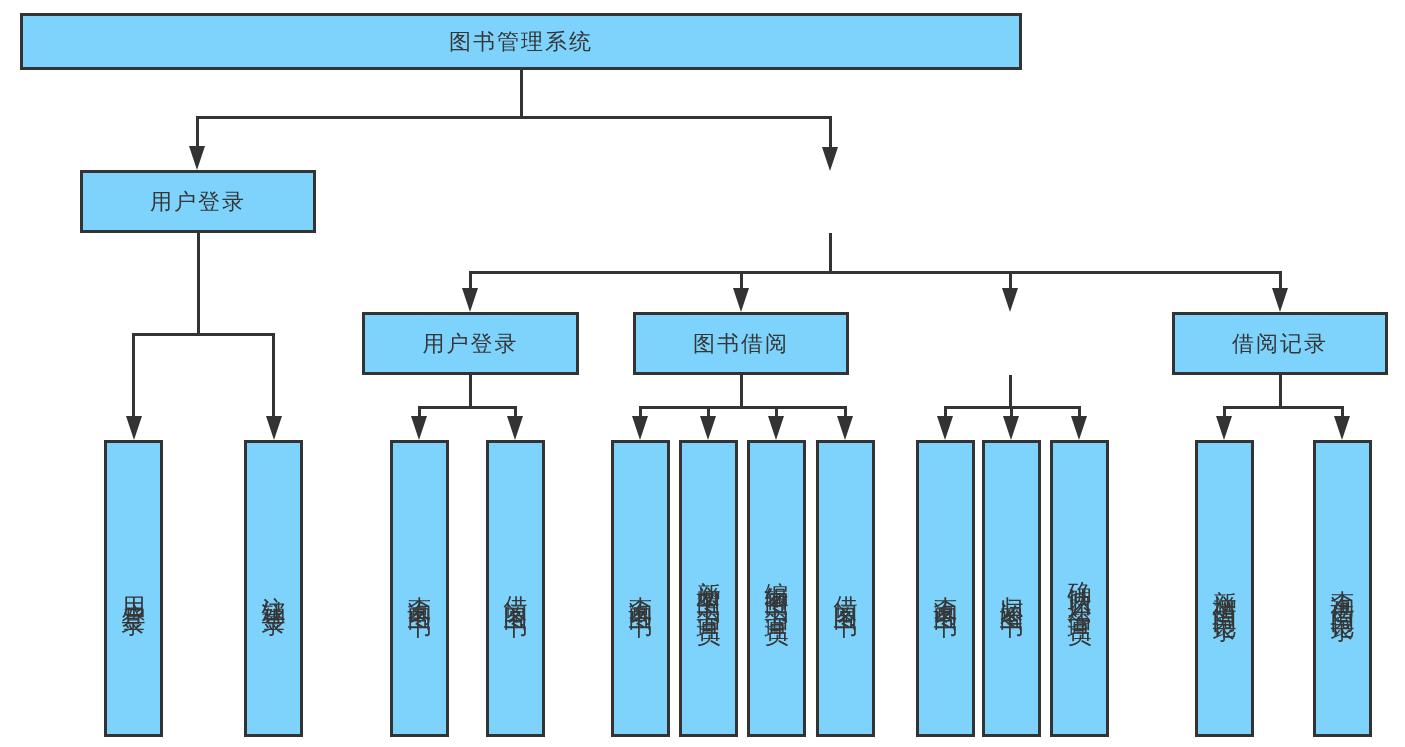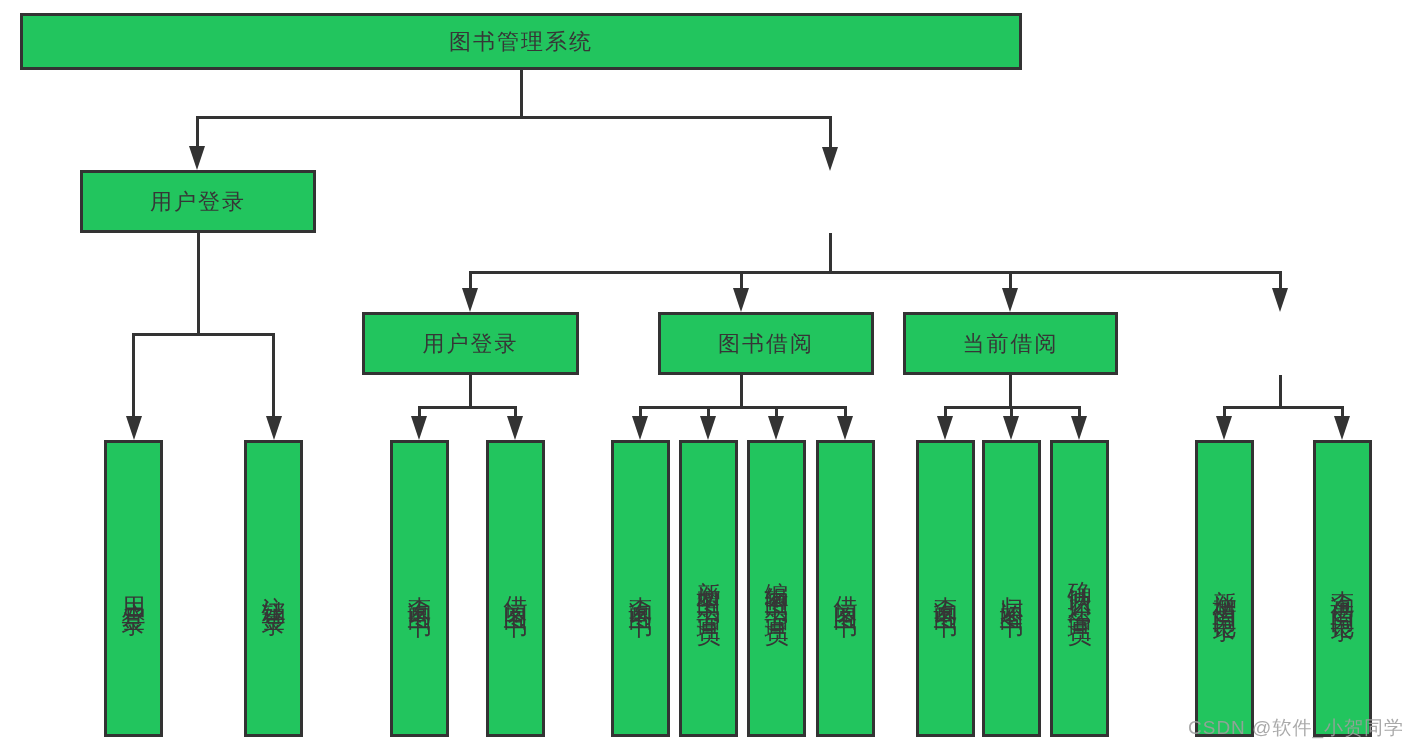--- a/index.html
+++ b/index.html
@@ -1,21 +1,21 @@
 <!DOCTYPE html>
 <html><head>
 <meta charset="utf-8">
 <style>
   html,body{margin:0;padding:0;background:#ffffff;}
   .canvas{
     position:relative;width:1405px;height:747px;background:#ffffff;
     font-family:"Liberation Sans",sans-serif;overflow:hidden;
   }
   .box{
-    position:absolute;box-sizing:border-box;background:#22c55e;
+    position:absolute;box-sizing:border-box;background:#7dd3fc;
     border:3px solid #333333;display:flex;align-items:center;justify-content:center;
     color:#363636;z-index:2;
   }
   .hlabel{font-size:22px;letter-spacing:2px;white-space:nowrap;}
   .vtext{
     writing-mode:vertical-rl;text-orientation:mixed;
     font-size:24px;line-height:1;letter-spacing:6px;white-space:nowrap;
   }
   .vline{position:absolute;width:3px;background:#333333;z-index:1;}
   .hline{position:absolute;height:3px;background:#333333;z-index:1;}
@@ -97,25 +97,25 @@
     <span class="hlabel">图书管理系统</span>
   </div>
 
   <div class="box" style="left:80px;top:170px;width:236px;height:63px">
     <span class="hlabel">用户登录</span>
   </div>
 
   <div class="box" style="left:362px;top:312px;width:217px;height:63px">
     <span class="hlabel">用户登录</span>
   </div>
-  <div class="box" style="left:658px;top:312px;width:216px;height:63px">
+  <div class="box" style="left:633px;top:312px;width:216px;height:63px">
     <span class="hlabel">图书借阅</span>
   </div>
-  <div class="box" style="left:903px;top:312px;width:215px;height:63px">
-    <span class="hlabel">当前借阅</span>
+  <div class="box" style="left:1172px;top:312px;width:216px;height:63px">
+    <span class="hlabel">借阅记录</span>
   </div>
 
   <div class="box" style="left:104px;top:440px;width:59px;height:297px">
     <span class="vtext">用户登录</span>
   </div>
   <div class="box" style="left:244px;top:440px;width:59px;height:297px">
     <span class="vtext">注销登录</span>
   </div>
   <div class="box" style="left:390px;top:440px;width:59px;height:297px">
     <span class="vtext">查询图书</span>
@@ -144,15 +144,14 @@
   <div class="box" style="left:1050px;top:440px;width:59px;height:297px">
     <span class="vtext">确认归还（管理员）</span>
   </div>
   <div class="box" style="left:1195px;top:440px;width:59px;height:297px">
     <span class="vtext">新增借阅记录</span>
   </div>
   <div class="box" style="left:1313px;top:440px;width:59px;height:297px">
     <span class="vtext">查询借阅记录</span>
   </div>
 
-  <div class="watermark">CSDN @软件_小贺同学</div>
 
 </div>
 
 </body></html>

